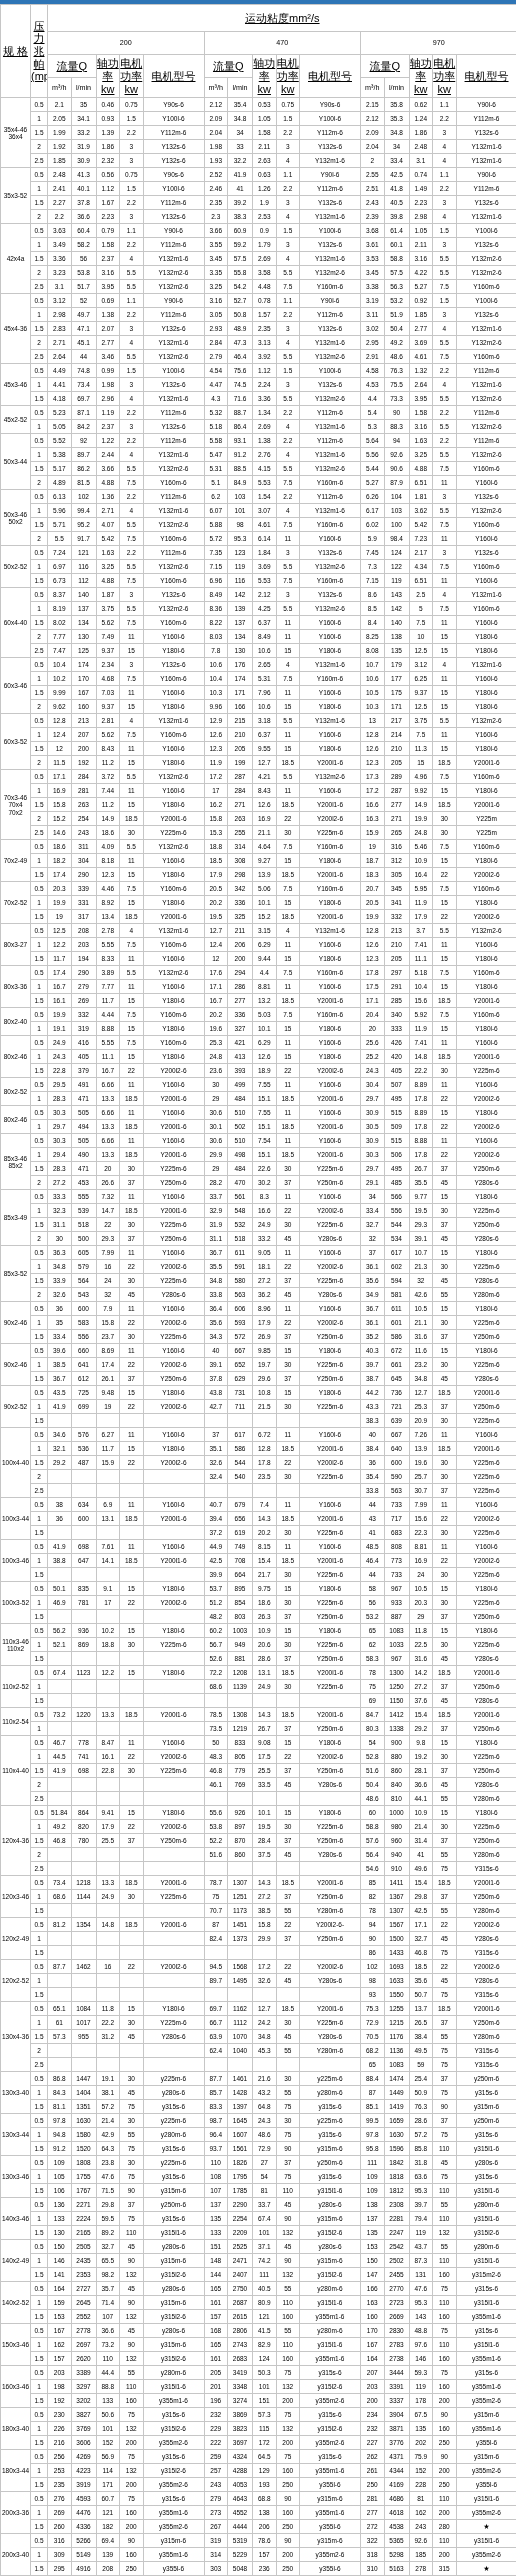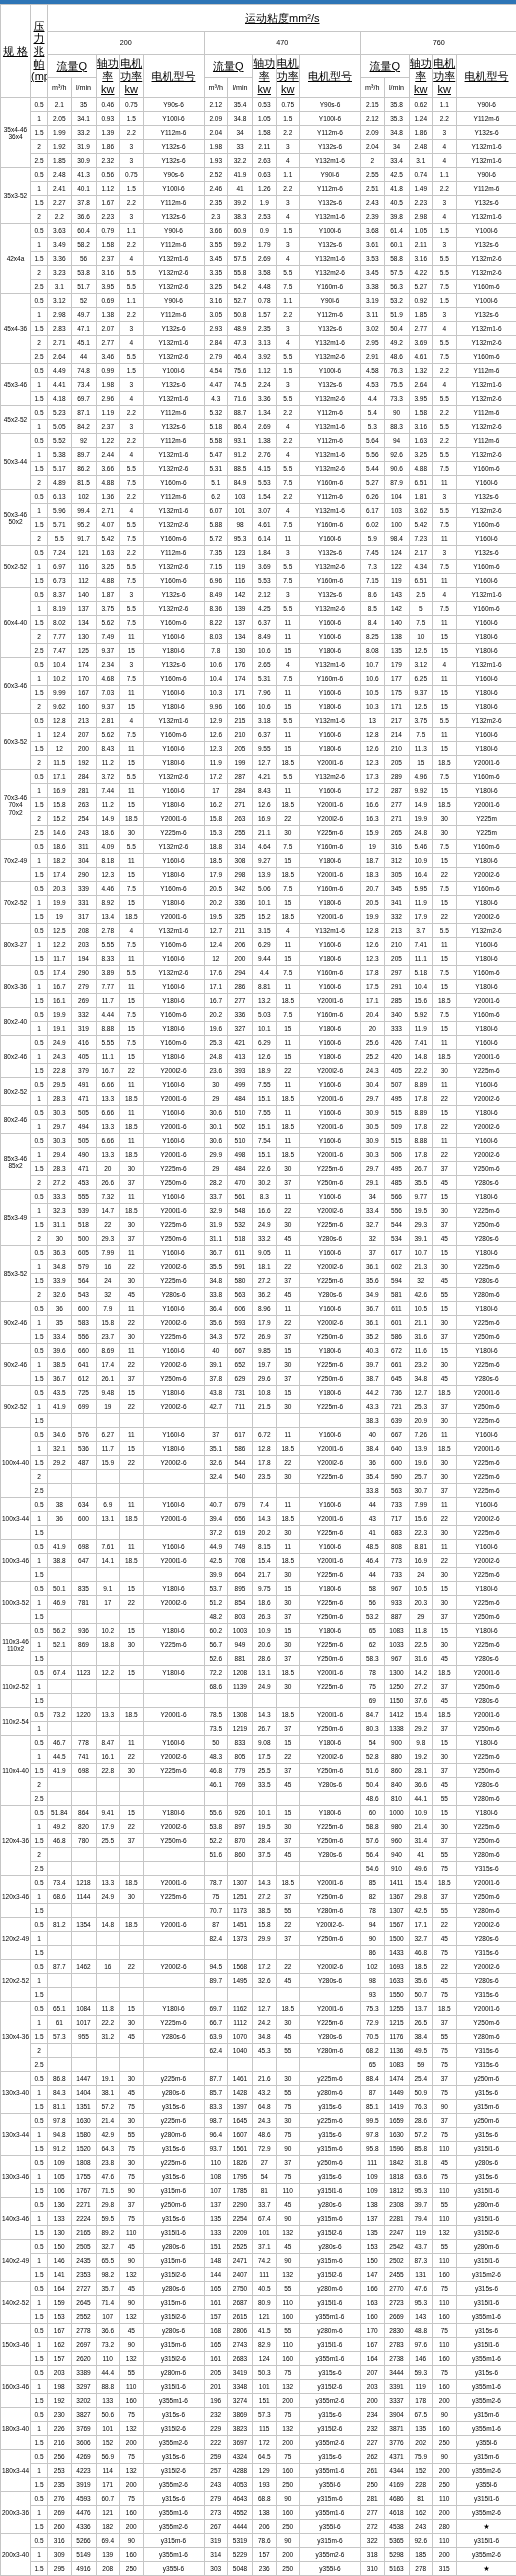--- a/index.html
+++ b/index.html
@@ -42,21 +42,21 @@
     </colgroup>
     <thead>
       <tr>
         <th rowspan="4" class="cn">规 格</th>
         <th rowspan="4" class="cn">压力兆帕(mpa)</th>
         <th colspan="15" class="cn" style="height:26px">运动粘度mm²/s</th>
       </tr>
       <tr>
         <th colspan="5" style="height:22px">200</th>
         <th colspan="5">470</th>
-        <th colspan="5">760</th>
+        <th colspan="5">970</th>
       </tr>
       <tr>
         <th colspan="2" class="cn" style="height:22px">流量Q</th>
         <th rowspan="2" class="cn">轴功率kw</th>
         <th rowspan="2" class="cn">电机功率kw</th>
         <th rowspan="2" class="cn">电机型号</th>
         <th colspan="2" class="cn">流量Q</th>
         <th rowspan="2" class="cn">轴功率kw</th>
         <th rowspan="2" class="cn">电机功率kw</th>
         <th rowspan="2" class="cn">电机型号</th>

